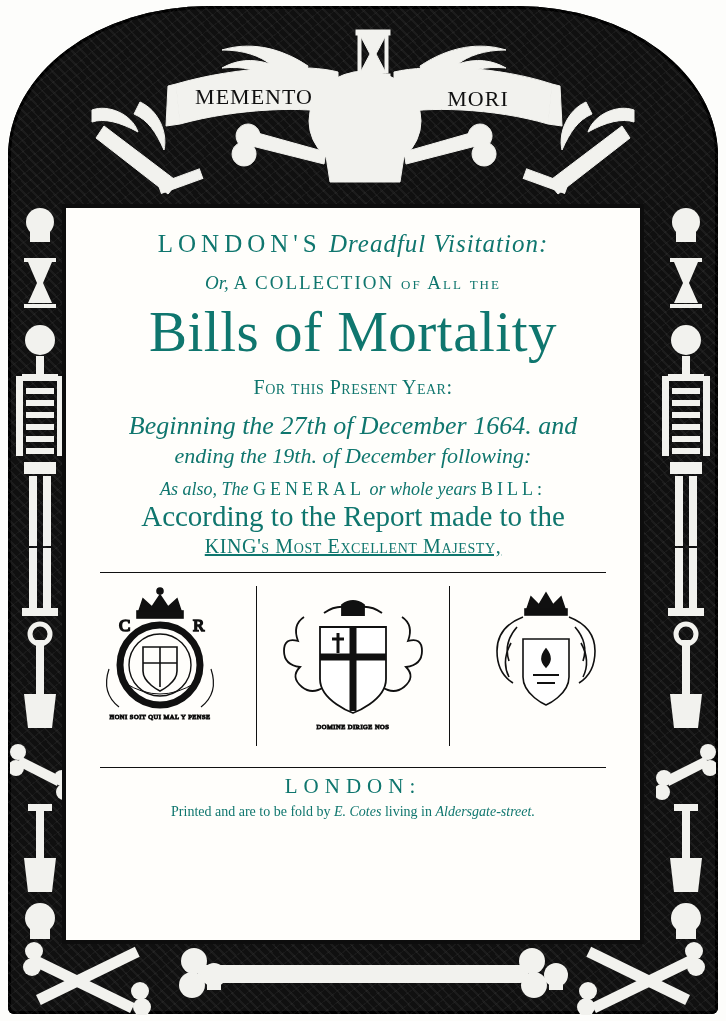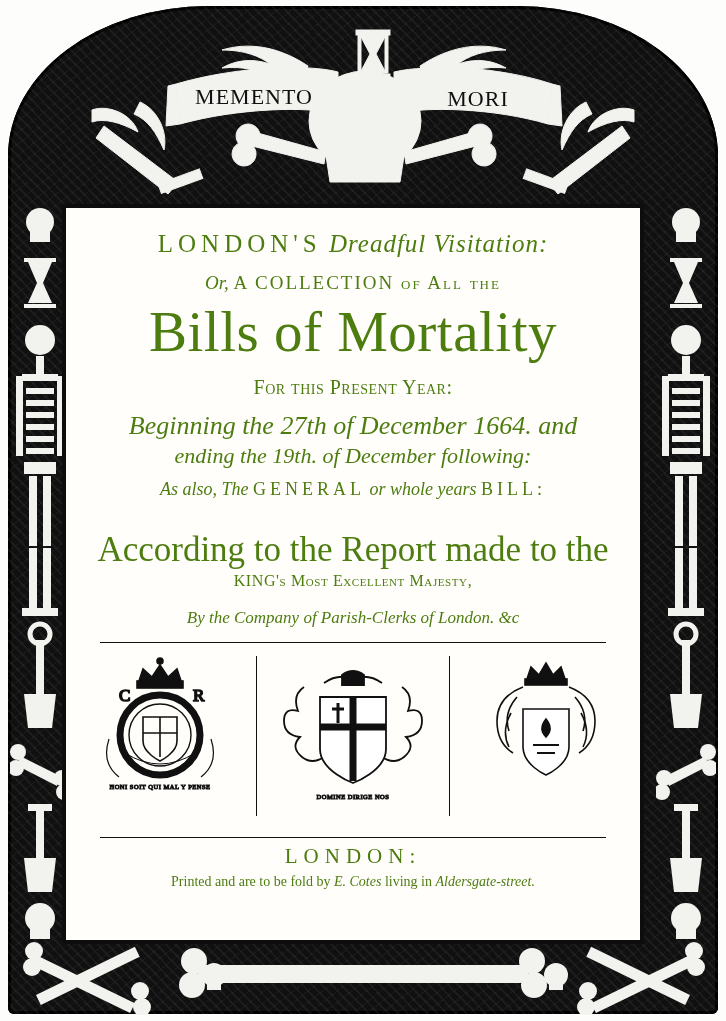--- a/index.html
+++ b/index.html
@@ -76,21 +76,21 @@
   .bottom-band svg { position: absolute; left: 0; top: 0; }
 
   
   .panel {
     position: absolute;
     left: 70px;
     top: 212px;
     width: 566px;
     height: 724px;
     background: #fffefb;
-    color: #4d7c0f;
+    color: #0f766e;
     padding: 0;
   }
 
   .txt { text-align: center; }
 
   .l-title1 {
     margin-top: 18px;
     font-size: 25px;
     letter-spacing: 1px;
     font-style: italic;
@@ -133,29 +133,30 @@
   }
 
   .l-also {
     margin-top: 10px;
     font-size: 18px;
     font-style: italic;
   }
   .l-also .sp { letter-spacing: 4px; font-style: normal; }
 
   .l-acc {
-    margin-top: 30px;
-    font-size: 35px;
+    margin-top: 0;
+    font-size: 29px;
   }
 
   .l-king {
     margin-top: 2px;
-    font-size: 16px;
+    font-size: 20px;
     font-variant: small-caps;
     letter-spacing: 0.6px;
+    text-decoration: underline;
   }
 
   .l-comp {
     margin-top: 18px;
     font-size: 17px;
     font-style: italic;
   }
 
   .rule {
     margin: 14px 30px 0 30px;
@@ -428,21 +429,20 @@
     <div class="txt l-end">ending the 19th. of December following:</div>
 
     <div class="txt l-also">
       <span>As also, The </span><span class="sp">GENERAL</span><span> or whole years </span><span class="sp">BILL:</span>
     </div>
 
     <div class="txt l-acc">According to the Report made to the</div>
 
     <div class="txt l-king">KING's Most Excellent Majesty,</div>
 
-    <div class="txt l-comp">By the Company of Parish-Clerks of London. &amp;c</div>
 
     <div class="rule"></div>
 
     <div class="arms">
 
       <div class="arm">
         <svg width="170" height="165" viewBox="0 0 170 165" xmlns="http://www.w3.org/2000/svg" stroke="#101010" fill="none">
           <g stroke-width="1.6">
 
             <path d="M64 28 L106 28 L102 16 L93 24 L85 12 L77 24 L68 16 Z" fill="#101010"></path>

